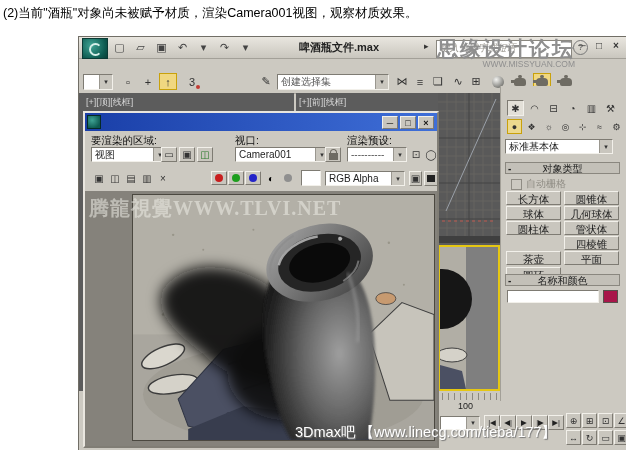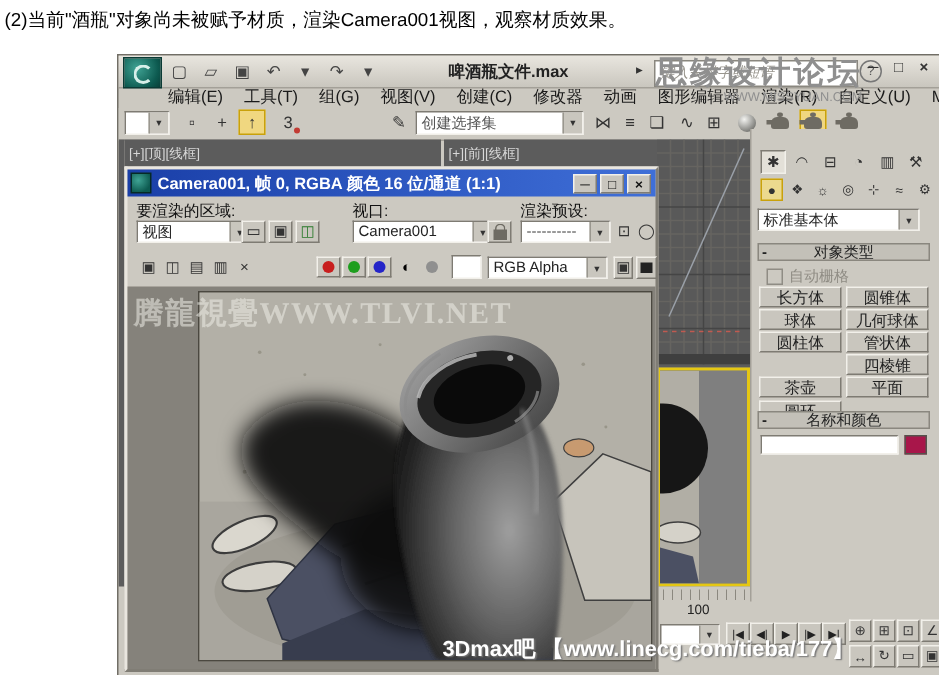--- a/index.html
+++ b/index.html
@@ -118,21 +118,21 @@
   .rw-image-area{position:absolute;left:0;top:78px;width:352px;height:255px;background:#85827b;}
   .rw-image{position:absolute;left:47px;top:3px;width:303px;height:247px;border:1px solid #4b4840;
             box-sizing:border-box;overflow:hidden;background:#b3b0a7;}
   .img-watermark{position:absolute;left:4px;top:4px;width:346px;font-family:"Liberation Serif","DejaVu Serif",serif;
                  font-weight:bold;font-size:20px;letter-spacing:1px;color:rgba(236,236,230,0.55);
                  white-space:nowrap;z-index:6;}
 
   .wm-siyuan{position:absolute;left:437px;top:38px;z-index:20;color:#8f8f8f;line-height:1;}
   .wm-siyuan .l1{font-size:21px;font-weight:bold;letter-spacing:2px;}
   .wm-siyuan .l2{font-size:8.5px;text-align:right;margin-top:1px;}
-  .credit{position:absolute;left:295px;top:423px;z-index:30;font-size:14.5px;font-weight:bold;color:#fff;
+  .credit{position:absolute;left:295px;top:423px;z-index:30;font-size:14.5px;font-weight:normal;color:#fff;
           text-shadow:1px 1px 1px #777;white-space:nowrap;}
 </style>
 </head>
 <body>
 
 <div class="screen">
 
   <div class="caption">(2)当前"酒瓶"对象尚未被赋予材质，渲染Camera001视图，观察材质效果。</div>
 
   <div class="max-window">
@@ -154,34 +154,20 @@
       <div class="flyout">▸</div>
       <div class="searchbox">键入关键字或短语</div>
       <div class="help-icon">?</div>
       <div class="win-controls">
         <div class="wc">─</div>
         <div class="wc">□</div>
         <div class="wc">×</div>
       </div>
     </div>
 
-    <div class="menubar">
-      <div class="menu-item">编辑(E)</div>
-      <div class="menu-item">工具(T)</div>
-      <div class="menu-item">组(G)</div>
-      <div class="menu-item">视图(V)</div>
-      <div class="menu-item">创建(C)</div>
-      <div class="menu-item">修改器</div>
-      <div class="menu-item">动画</div>
-      <div class="menu-item">图形编辑器</div>
-      <div class="menu-item">渲染(R)</div>
-      <div class="menu-item">自定义(U)</div>
-      <div class="menu-item">MAXScript(M)</div>
-
-    </div>
 
     <div class="main-toolbar">
       <div class="combo" style="left:4px;top:2px;width:30px;height:16px;">
         <span class="arrow">▾</span>
       </div>
       <div class="tbtn" style="left:40px;">▫</div>
       <div class="tbtn" style="left:60px;">+</div>
       <div class="tbtn active" style="left:80px;">↑</div>
       <div class="tbtn snap" style="left:104px;">3</div>
       <div class="tbtn snap" style="left:122px;">∠</div>
@@ -311,21 +297,20 @@
         <span class="minus">-</span>
         <span>名称和颜色</span>
       </div>
       <div class="name-field"></div>
       <div class="color-swatch" style="background: rgb(168, 22, 74);"></div>
     </div>
 
     <div class="render-window">
       <div class="rw-titlebar">
         <div class="rw-logo"></div>
-        <div class="rw-title">Camera001, 帧 0, RGBA 颜色 16 位/通道 (1:1)</div>
         <div class="rw-btns">
           <div class="rw-wc bevel-out">─</div>
           <div class="rw-wc bevel-out">□</div>
           <div class="rw-wc bevel-out">×</div>
         </div>
       </div>
 
       <div class="rw-controls">
         <div class="rw-label" style="left:6px;">要渲染的区域:</div>
         <div class="rw-label" style="left:150px;">视口:</div>

